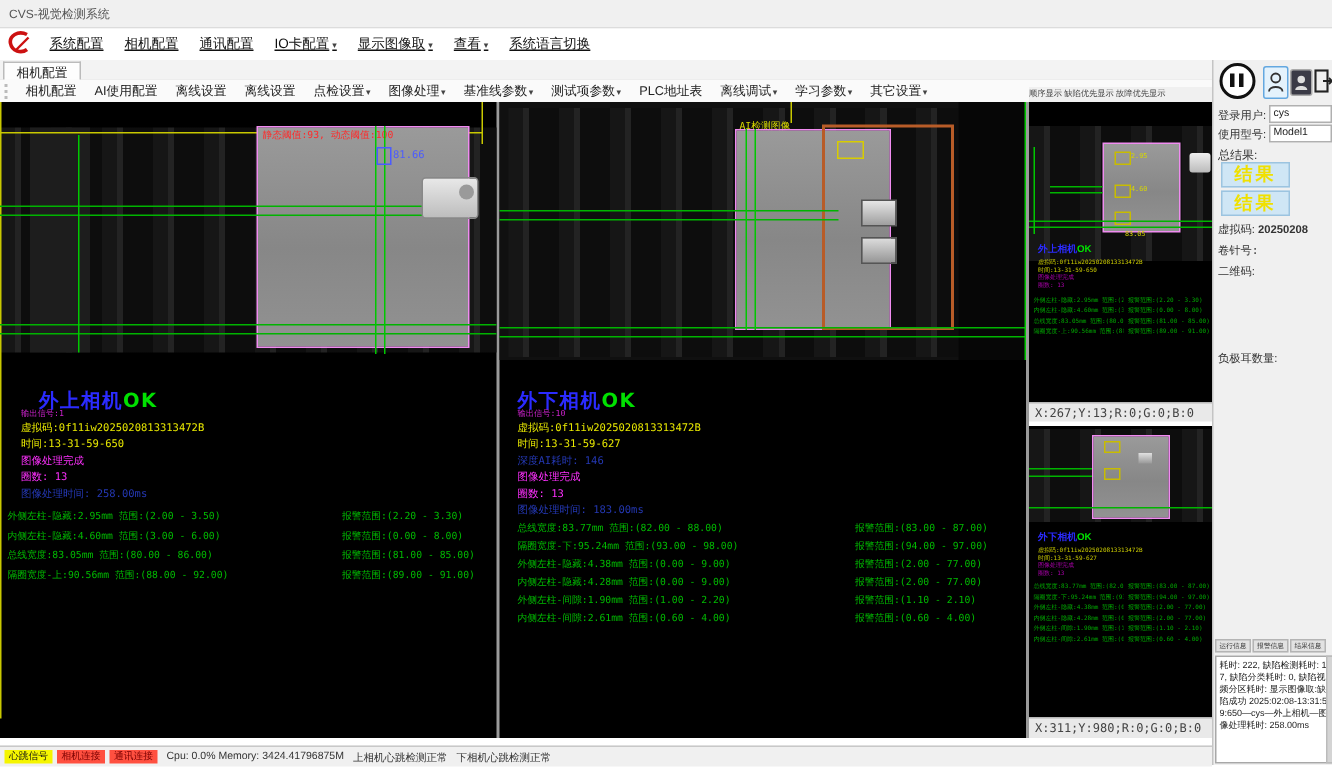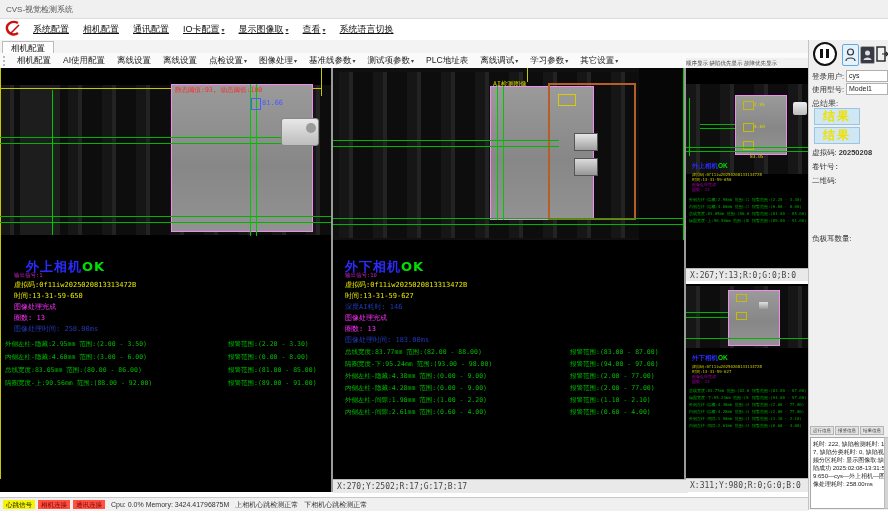--- a/index.html
+++ b/index.html
@@ -193,21 +193,20 @@
     <div class="abs txt-g" style="left:237px;top:292px;">报警范围:(94.00 - 97.00)</div>
     <div class="abs txt-g" style="left:12px;top:304px;">外侧左柱-隐藏:4.38mm 范围:(0.00 - 9.00)</div>
     <div class="abs txt-g" style="left:237px;top:304px;">报警范围:(2.00 - 77.00)</div>
     <div class="abs txt-g" style="left:12px;top:316px;">内侧左柱-隐藏:4.28mm 范围:(0.00 - 9.00)</div>
     <div class="abs txt-g" style="left:237px;top:316px;">报警范围:(2.00 - 77.00)</div>
     <div class="abs txt-g" style="left:12px;top:328px;">外侧左柱-间隙:1.90mm 范围:(1.00 - 2.20)</div>
     <div class="abs txt-g" style="left:237px;top:328px;">报警范围:(1.10 - 2.10)</div>
     <div class="abs txt-g" style="left:12px;top:340px;">内侧左柱-间隙:2.61mm 范围:(0.60 - 4.00)</div>
     <div class="abs txt-g" style="left:237px;top:340px;">报警范围:(0.60 - 4.00)</div>
   </div>
-  <div class="abs strip" style="left:333px;top:479px;width:351px;height:13px;">X:270;Y:2502;R:17;G:17;B:17</div>
 
   <div class="abs" style="left:686px;top:58px;width:122px;height:10px;background:#f0f0f0;font-size:5.5px;color:#444;white-space:nowrap;overflow:hidden;line-height:10px;">顺序显示  缺陷优先显示  故障优先显示</div>
 
   <div class="abs" style="left:686px;top:68px;width:122px;height:200px;background:#000;">
     <div class="abs stripebg" style="left:0;top:16px;width:122px;height:90px;"></div>
     <div class="abs graypart pinkbox" style="left:49px;top:27px;width:50px;height:58px;"></div>
     <div class="abs" style="left:107px;top:34px;width:14px;height:13px;background:linear-gradient(180deg,#eee,#bbb);border-radius:2px;"></div>
     <div class="abs" style="left:57px;top:33px;width:9px;height:7px;border:1px solid #c8bc00;"></div>
     <div class="abs" style="left:57px;top:55px;width:9px;height:7px;border:1px solid #c8bc00;"></div>
     <div class="abs" style="left:57px;top:73px;width:9px;height:7px;border:1px solid #c8bc00;"></div>

